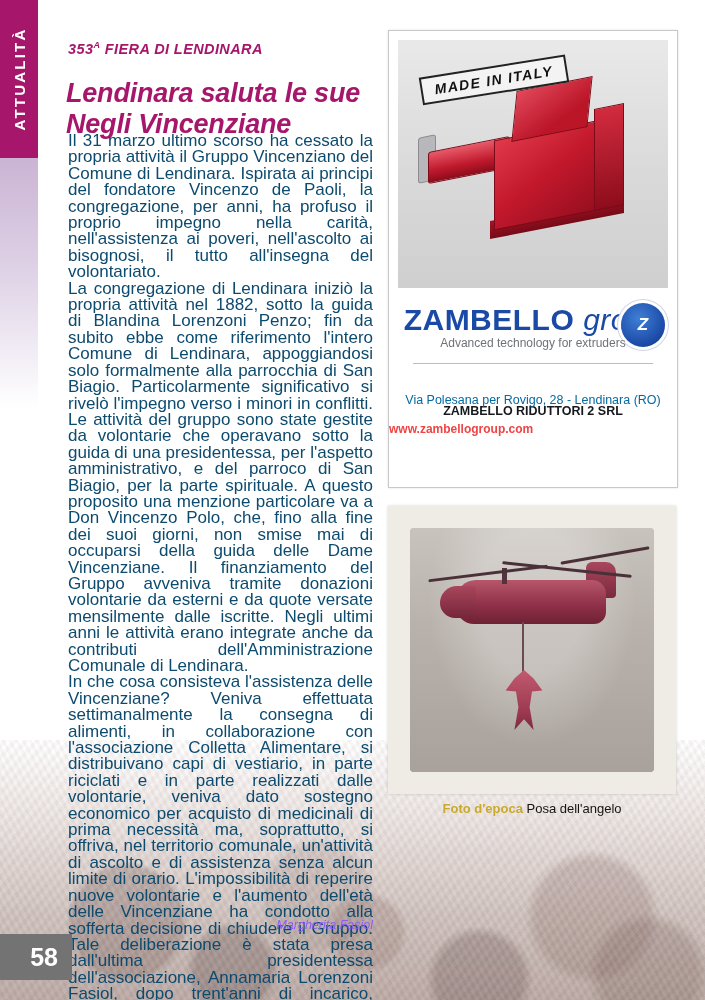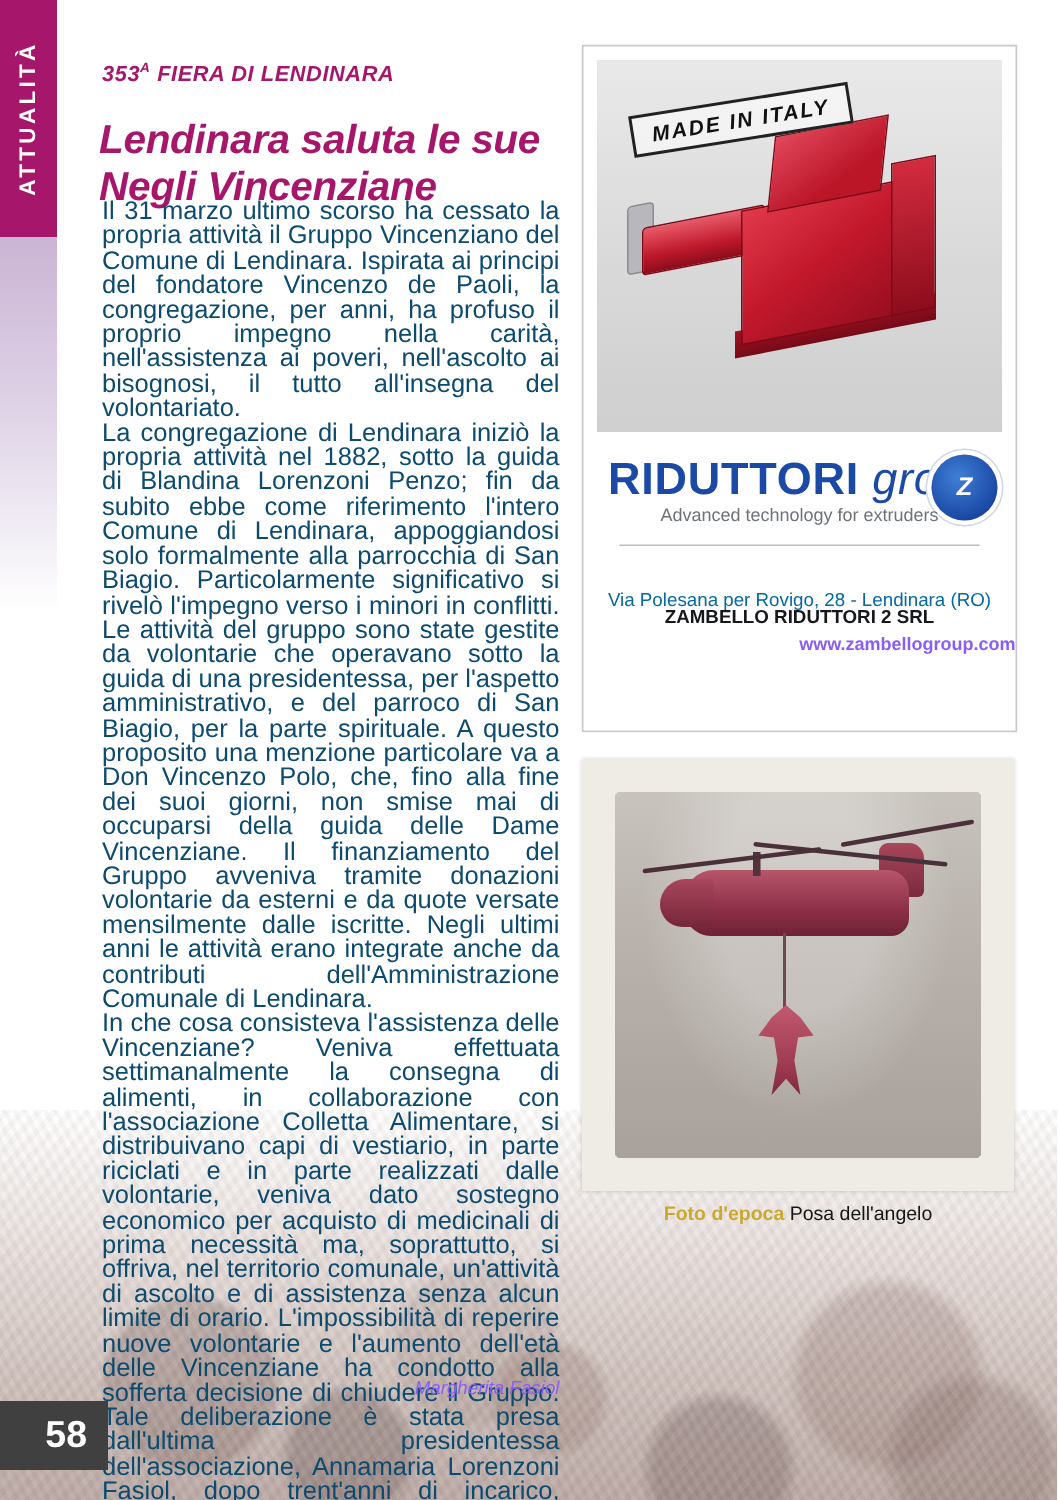--- a/index.html
+++ b/index.html
@@ -85,21 +85,21 @@
     z-index: 5;
   }
 
   
   .folio {
     position: absolute;
     left: 0;
     bottom: 20px;
     width: 72px;
     height: 46px;
-    background: #404040;
+    background: #737373;
     z-index: 7;
   }
   .folio span {
     position: absolute;
     right: 14px;
     top: 50%;
     transform: translateY(-50%);
     color: #ffffff;
     font-size: 25px;
     font-weight: bold;
@@ -300,22 +300,22 @@
     left: 0; right: 0;
     top: 362px;
     text-align: center;
     color: #0369a1;
     font-size: 12.5px;
   }
   .ad-web {
     position: absolute;
     left: 0; right: 0;
     top: 391px;
-    text-align: right;
-    color: #8b5cf6;
+    text-align: left;
+    color: #ef4444;
     font-size: 12px;
     font-weight: bold;
   }
 
   
   .photo-box {
     position: absolute;
     left: 388px;
     top: 506px;
     width: 288px;
@@ -444,21 +444,21 @@
       <div class="mach-flange"></div>
       <div class="mach-barrel"></div>
       <div class="mach-base"></div>
       <div class="mach-body"></div>
       <div class="mach-plate"></div>
       <div class="mach-top"></div>
       <div class="made-in-italy">MADE IN ITALY</div>
     </div>
 
     <div class="ad-brand">
-      <span>RIDUTTORI</span>
+      <span>ZAMBELLO</span>
       <span class="grp">group</span>
     </div>
     <div class="ad-logo-badge">Z</div>
     <div class="ad-tagline">Advanced technology for extruders</div>
     <div class="ad-rule"></div>
     <div class="ad-company">ZAMBELLO RIDUTTORI 2 SRL</div>
     <div class="ad-addr">Via Polesana per Rovigo, 28 - Lendinara (RO)</div>
     <div class="ad-web">www.zambellogroup.com</div>
   </div>
 

